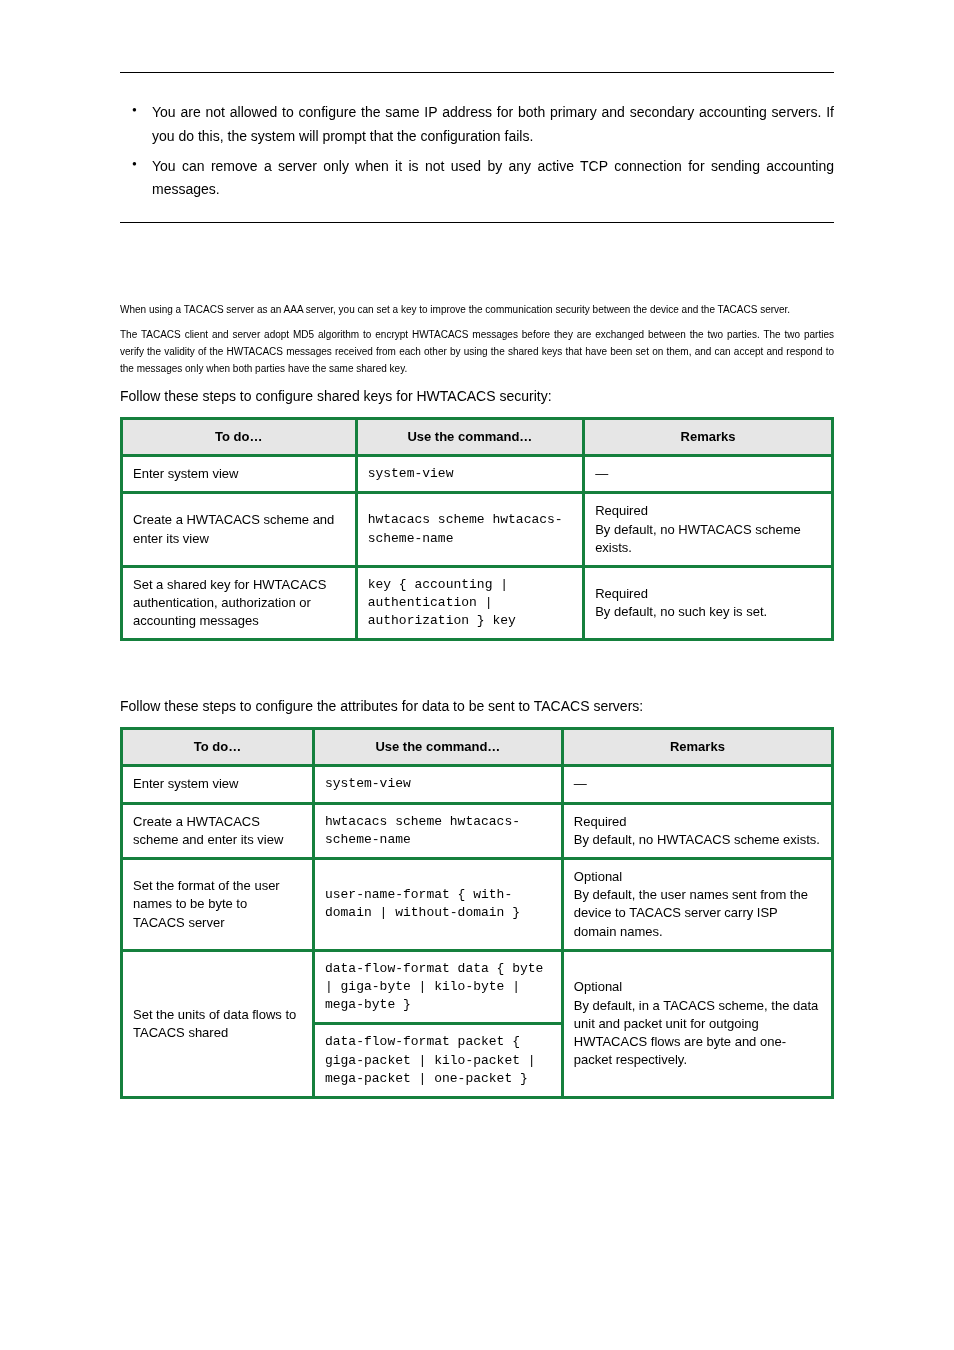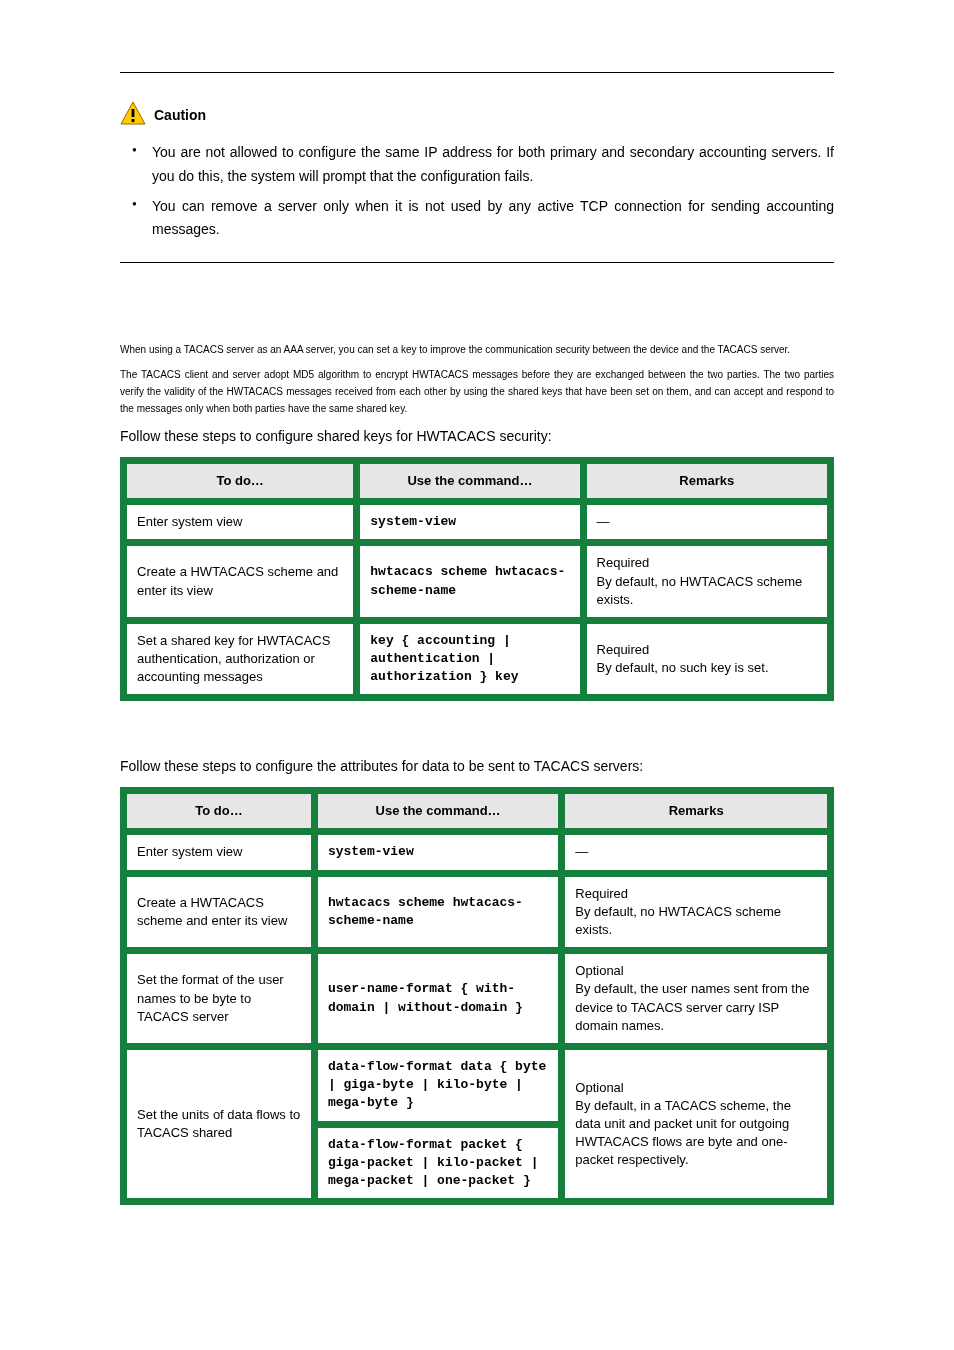--- a/index.html
+++ b/index.html
@@ -70,35 +70,34 @@
     margin: 8px 0 8px 0;
   }
 
   table.spec {
     width: 100%;
     border-collapse: collapse;
     margin: 6px 0 30px 0;
     font-size: 13px;
   }
   table.spec th, table.spec td {
-    border: 7px solid #15803d;
+    border: 3px solid #15803d;
     padding: 8px 10px;
     vertical-align: middle;
     text-align: left;
     line-height: 1.4;
   }
   table.spec th {
     background: #e6e6e6;
     font-weight: bold;
     text-align: center;
     height: 16px;
   }
   .cmd {
     font-family: "Courier New", monospace;
-    font-weight: bold;
   }
   .page-num {
     position: absolute;
     bottom: 30px;
     left: 0;
     width: 100%;
     text-align: center;
     font-size: 12px;
   }
   .section-gap {
@@ -106,30 +105,20 @@
   }
 </style>
 </head>
 <body>
 
 <div class="page">
 
   <div class="top-rule"></div>
 
   <div class="caution-block">
-    <div class="caution-header">
-      <span>
-        <svg width="26" height="24" viewBox="0 0 26 24">
-          <polygon points="13,1 25,23 1,23" fill="#ffcc00" stroke="#a06000" stroke-width="1"></polygon>
-          <rect x="11.6" y="8" width="2.8" height="8" fill="#000"></rect>
-          <rect x="11.6" y="18" width="2.8" height="3" fill="#000"></rect>
-        </svg>
-      </span>
-      <span class="label">Caution</span>
-    </div>
     <ul class="caution-list">
       <li>You are not allowed to configure the same IP address for both primary and secondary accounting servers. If you do this, the system will prompt that the configuration fails.</li>
       <li>You can remove a server only when it is not used by any active TCP connection for sending accounting messages.</li>
     </ul>
   </div>
 
   <div class="bottom-rule"></div>
 
   <div style="height:40px"></div>
 

